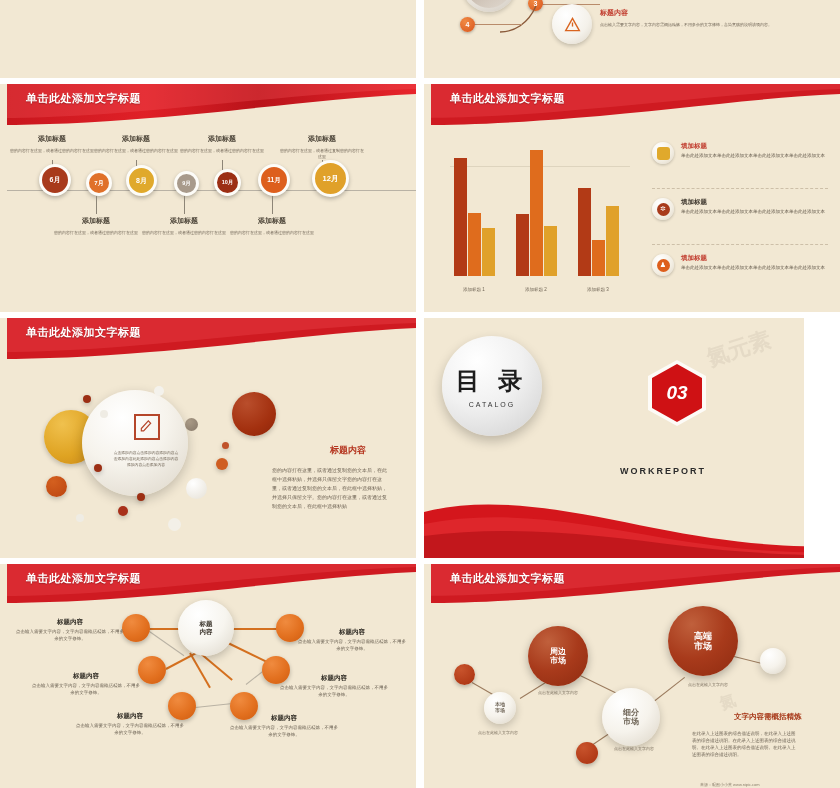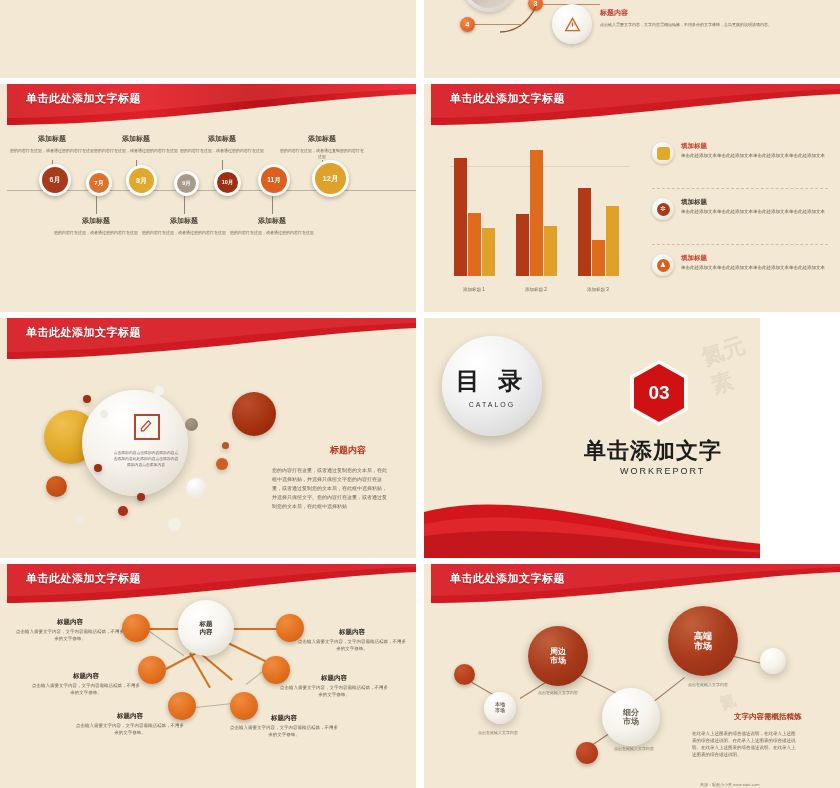--- a/index.html
+++ b/index.html
@@ -4,21 +4,21 @@
 <style>
   html,body{margin:0;padding:0;background:#ffffff;}
   body{width:840px;height:788px;overflow:hidden;font-family:"Liberation Sans","DejaVu Sans",sans-serif;}
   .grid{position:relative;width:840px;height:788px;background:#ffffff;}
   .slide{position:absolute;background:#f2e8d3;overflow:hidden;box-sizing:border-box;}
   .slide.s0{left:0;top:-20px;width:416px;height:98px;}
   .slide.s1{left:424px;top:-20px;width:416px;height:98px;}
   .slide.s2{left:0;top:84px;width:416px;height:228px;}
   .slide.s3{left:424px;top:84px;width:416px;height:228px;}
   .slide.s4{left:0;top:318px;width:416px;height:240px;}
-  .slide.s5{left:424px;top:318px;width:336px;height:240px;}
+  .slide.s5{left:424px;top:318px;width:380px;height:240px;}
   .slide.s6{left:0;top:564px;width:416px;height:230px;}
   .slide.s7{left:424px;top:564px;width:416px;height:230px;}
 
   
   .banner{position:absolute;left:0;top:0;width:100%;height:46px;overflow:hidden;}
   .banner svg{display:block;width:100%;height:46px;}
   .banner .title{position:absolute;left:26px;top:7px;color:#fff;font-size:11px;font-weight:bold;letter-spacing:.5px;text-shadow:0 1px 1px rgba(0,0,0,.25);}
   .side-rail{position:absolute;left:0;top:0;width:7px;height:100%;background:#f2e8d3;z-index:5;}
 
   
@@ -80,21 +80,21 @@
 
   
   .cat-circle{position:absolute;border-radius:50%;
      background:radial-gradient(circle at 35% 25%,#ffffff 0%,#f1f1f1 45%,#cfcfcf 100%);
      box-shadow:0 5px 12px rgba(0,0,0,.22);display:flex;flex-direction:column;align-items:center;justify-content:center;}
   .cat-circle .cn{font-size:24px;font-weight:bold;color:#1d1d1d;letter-spacing:6px;}
   .cat-circle .en{font-size:7px;letter-spacing:2px;color:#333;margin-top:4px;}
   .hexwrap{position:absolute;width:66px;height:70px;}
   .hexwrap .num{position:absolute;inset:0;display:flex;align-items:center;justify-content:center;color:#fff;font-size:19px;font-weight:bold;}
   .big-cn{position:absolute;font-size:22px;font-weight:bold;color:#1c1c1c;letter-spacing:1px;}
-  .big-en{position:absolute;font-size:9px;font-weight:normal;letter-spacing:2px;color:#2b2b2b;}
+  .big-en{position:absolute;font-size:9px;font-weight:bold;letter-spacing:2px;color:#2b2b2b;}
   .wave-bottom{position:absolute;left:0;bottom:0;width:100%;height:86px;overflow:hidden;}
 
   
   .nd{position:absolute;border-radius:50%;background:radial-gradient(circle at 35% 28%,#f08b3f 0%,#e2701f 55%,#cf5c10 100%);
      box-shadow:0 2px 4px rgba(0,0,0,.25);}
   .nd-center{position:absolute;border-radius:50%;
      background:radial-gradient(circle at 36% 26%,#ffffff 0%,#f7f5ef 50%,#dcd6c9 100%);
      box-shadow:0 3px 8px rgba(0,0,0,.22);display:flex;align-items:center;justify-content:center;
      font-size:6.5px;font-weight:bold;color:#3a332a;line-height:8px;text-align:center;}
   .edge{position:absolute;background:#d4701f;height:2px;transform-origin:0 50%;}
@@ -357,28 +357,27 @@
   </div>
 
   <div class="slide s5">
     <div class="wm" style="left:282px;top:16px;">氮元素</div>
 
     <div class="cat-circle" style="left:18px;top:18px;width:100px;height:100px;">
       <div class="cn">目 录</div>
       <div class="en">CATALOG</div>
     </div>
 
-    <div class="hexwrap" style="left:202px;top:40px;">
+    <div class="hexwrap" style="left:220px;top:40px;font-style:italic;">
       <svg width="66" height="70" viewBox="0 0 66 70">
         <polygon points="33,2 62,18 62,52 33,68 4,52 4,18" fill="#fdfbf7"></polygon>
         <polygon points="33,6 58,20 58,50 33,64 8,50 8,20" fill="#cf1114"></polygon>
       </svg>
       <div class="num">03</div>
     </div>
-    <div class="big-cn" style="left:160px;top:118px;">单击添加文字</div>
     <div class="big-en" style="left:196px;top:148px;">WORKREPORT</div>
 
     <div class="wave-bottom">
       <svg viewBox="0 0 416 86" preserveAspectRatio="none" width="416" height="86">
         <path d="M0,40 C70,22 150,40 230,56 C300,70 360,76 416,74 V86 H0 Z" fill="#d4161c"></path>
         <path d="M0,52 C80,36 160,52 240,66 C310,78 370,82 416,80 V86 H0 Z" fill="#ec3a3f" opacity=".45"></path>
         <path d="M0,64 C90,52 180,64 260,74 C320,81 380,84 416,83 V86 H0 Z" fill="#a5080e" opacity=".5"></path>
       </svg>
     </div>
   </div>

